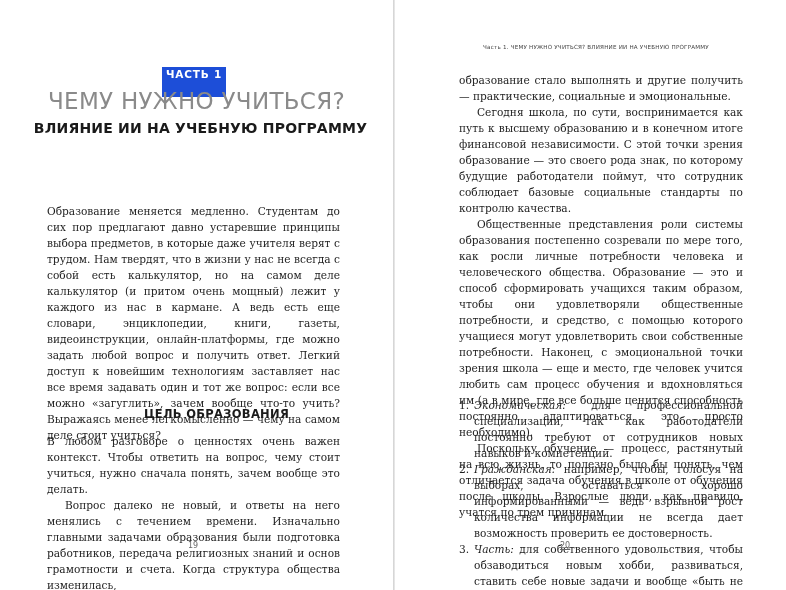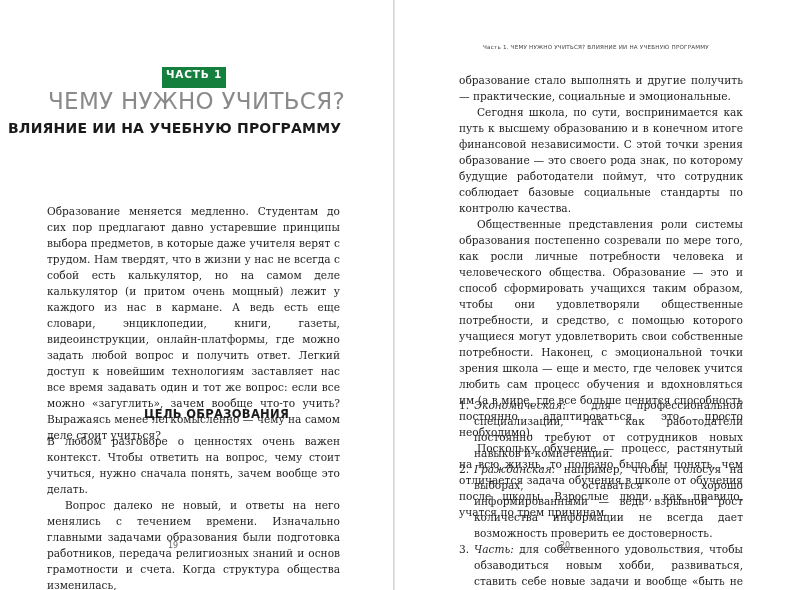--- a/index.html
+++ b/index.html
@@ -11,33 +11,33 @@
   }
   .page { position: absolute; top: 0; height: 590px; background: #ffffff; }
   .page-left { left: 0; width: 393px; }
   .spine {
     position: absolute; left: 393px; top: 0; width: 2px; height: 590px;
     background: linear-gradient(to right, #cfcfcf, #ededed);
   }
 
   
   .chapter-badge {
-    position: absolute; left: 162px; top: 67px; height: 21px;
-    padding: 0 4px; background: #15803d; color: #ffffff;
+    position: absolute; left: 162px; top: 67px; height: 30px;
+    padding: 0 4px; background: #1d4ed8; color: #ffffff;
     font-family: "DejaVu Sans", sans-serif; font-weight: bold;
     font-size: 10.5px; line-height: 14px; letter-spacing: 0.8px;
   }
   .chapter-title {
     position: absolute; left: 0; width: 393px; top: 88px; text-align: center;
     font-family: "DejaVu Sans", sans-serif; font-weight: normal;
     font-size: 23px; line-height: 26px; color: #8a8a8a; letter-spacing: 0.3px;
     padding-left: 0; box-sizing: border-box;
   }
   .chapter-subtitle {
-    position: absolute; left: 0; width: 393px; top: 119px; 
+    position: absolute; left: 0; width: 393px; top: 119px; text-align: center;
     font-family: "DejaVu Sans", sans-serif; font-weight: bold;
     font-size: 14px; line-height: 18px; color: #1a1a1a; letter-spacing: 0.2px;
     padding-left: 8px; box-sizing: border-box;
   }
 
   .text-block {
     position: absolute; font-size: 10.6px; line-height: 16px;
     text-align: justify; hyphens: manual;
   }
   .text-block p { margin: 0; }
@@ -49,21 +49,21 @@
     font-family: "DejaVu Sans", sans-serif; font-weight: bold;
     font-size: 11.5px; line-height: 14px; color: #1a1a1a; letter-spacing: 0.3px;
     padding-left: 4px; box-sizing: border-box;
   }
   .left-body { left: 47px; top: 433px; width: 293px; }
 
   .page-number {
     position: absolute; font-family: "DejaVu Sans", sans-serif;
     font-size: 8px; color: #666666;
   }
-  .pn-left { left: 168px; top: 541px; text-align: right; }
+  .pn-left { left: 188px; top: 541px; text-align: right; }
   .pn-right { left: 560px; top: 541px; text-decoration: underline; }
 
   .running-head {
     position: absolute; left: 460px; top: 44px; width: 272px; text-align: center;
     font-family: "DejaVu Sans", sans-serif; font-size: 5.6px; color: #444444;
     letter-spacing: 0.2px; white-space: nowrap;
   }
   .right-body { left: 459px; top: 72px; width: 284px; }
 
   .right-list { position: absolute; left: 459px; top: 397px; width: 284px; margin: 0; padding: 0; list-style: none; }

